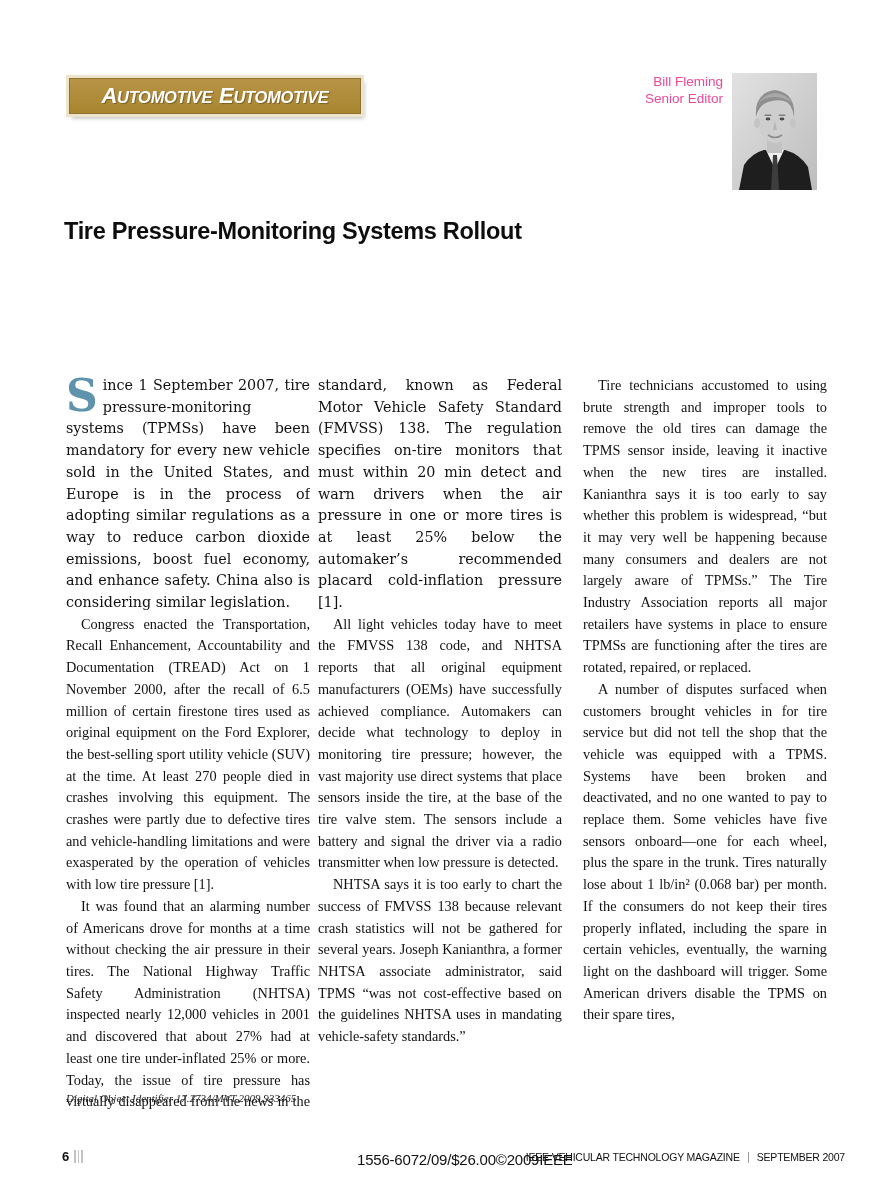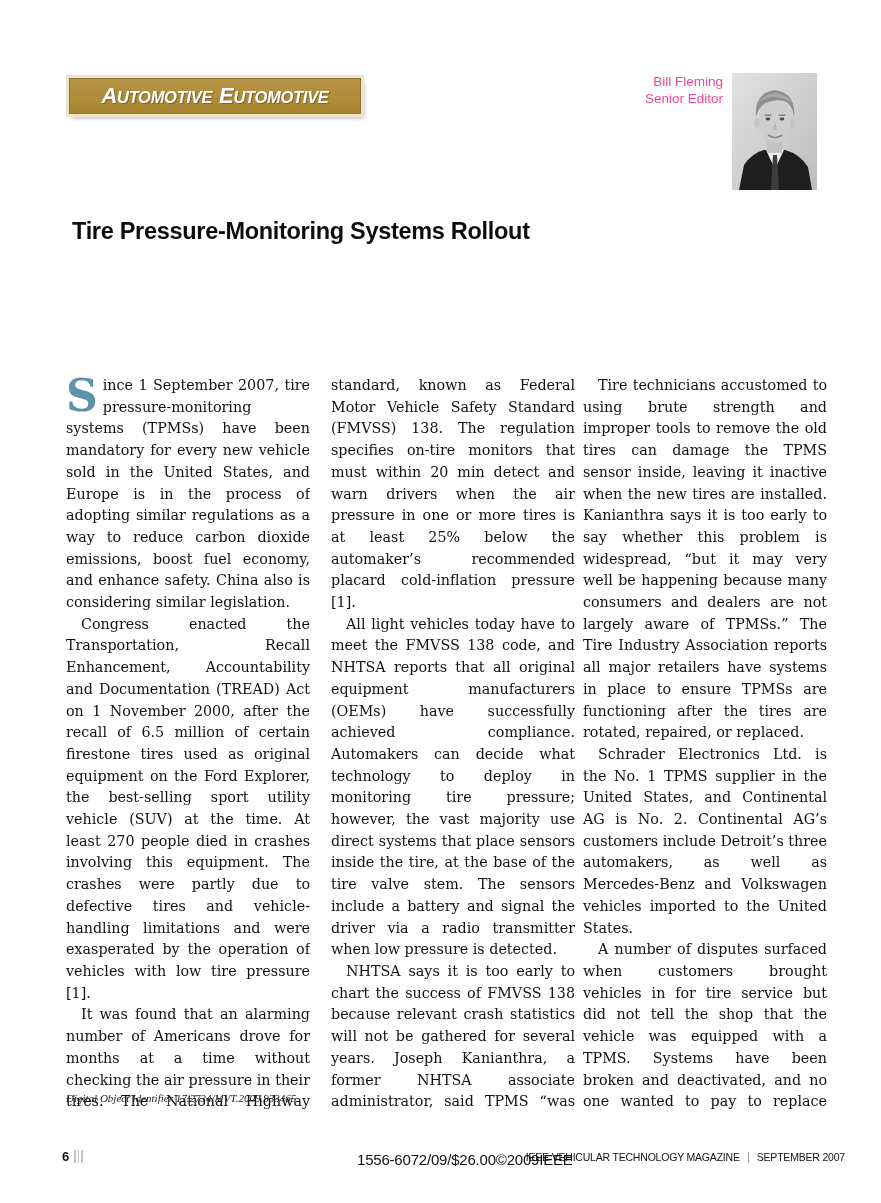--- a/index.html
+++ b/index.html
@@ -34,37 +34,37 @@
     position:absolute;top:73px;right:158px;text-align:right;
     font-size:13.5px;line-height:17px;color:#ec4899;
   }
   .editor-role{}
   .editor-photo{
     position:absolute;left:732px;top:73px;width:85px;height:117px;
     display:block;
   }
   
   .article-title{
-    position:absolute;left:72px;top:218px;width:700px;
+    position:absolute;left:64px;top:218px;width:700px;
     font-size:23.5px;font-weight:bold;color:#0d0d0d;
     letter-spacing:-0.3px;
     font-family:"Liberation Sans",sans-serif;
   }
   
   .col{
     position:absolute;top:375px;width:244px;height:742px;
     font-family:"DejaVu Serif","Liberation Serif",serif;
     font-size:14.3px;line-height:21.7px;color:#111;
     text-align:justify;overflow:hidden;
   }
   .col1{left:66px;}
-  .col2{left:331px;}
+  .col2{left:318px;}
   .col3{left:583px;}
   .col p{margin:0;}
-  .col p.ind{text-indent:15px;}
+  .col p.ind{text-indent:15px;font-family:Liberation Serif, serif;}
   .dropcap{
     float:left;
     font-size:44px;line-height:36px;
     font-weight:bold;color:#5e93ab;
     margin:3px 5px 0 0;
     font-family:"DejaVu Serif",serif;
   }
   
   .doi{
     position:absolute;left:66px;top:1092px;width:280px;
@@ -151,21 +151,20 @@
 
   <div class="col col2">
     <p>standard, known as Federal Motor Vehicle Safety Standard (FMVSS) 138. The regulation specifies on-tire monitors that must within 20 min detect and warn drivers when the air pressure in one or more tires is at least 25% below the automaker’s recommended placard cold-inflation pressure [1].</p>
     <p class="ind">All light vehicles today have to meet the FMVSS 138 code, and NHTSA reports that all original equipment manufacturers (OEMs) have successfully achieved compliance. Automakers can decide what technology to deploy in monitoring tire pressure; however, the vast majority use direct systems that place sensors inside the tire, at the base of the tire valve stem. The sensors include a battery and signal the driver via a radio transmitter when low pressure is detected.</p>
     <p class="ind">NHTSA says it is too early to chart the success of FMVSS 138 because relevant crash statistics will not be gathered for several years. Joseph Kanianthra, a former NHTSA associate administrator, said TPMS “was not cost-effective based on the guidelines NHTSA uses in mandating vehicle-safety standards.”</p>
 
   </div>
 
   <div class="col col3">
     <p class="ind">Tire technicians accustomed to using brute strength and improper tools to remove the old tires can damage the TPMS sensor inside, leaving it inactive when the new tires are installed. Kanianthra says it is too early to say whether this problem is widespread, “but it may very well be happening because many consumers and dealers are not largely aware of TPMSs.” The Tire Industry Association reports all major retailers have systems in place to ensure TPMSs are functioning after the tires are rotated, repaired, or replaced.</p>
-    <p class="ind">Schrader Electronics Ltd. is the No. 1 TPMS supplier in the United States, and Continental AG is No. 2. Continental AG’s customers include Detroit’s three automakers, as well as Mercedes-Benz and Volkswagen vehicles imported to the United States.</p>
     <p class="ind">A number of disputes surfaced when customers brought vehicles in for tire service but did not tell the shop that the vehicle was equipped with a TPMS. Systems have been broken and deactivated, and no one wanted to pay to replace them. Some vehicles have five sensors onboard—one for each wheel, plus the spare in the trunk. Tires naturally lose about 1 lb/in² (0.068 bar) per month. If the consumers do not keep their tires properly inflated, including the spare in certain vehicles, eventually, the warning light on the dashboard will trigger. Some American drivers disable the TPMS on their spare tires,</p>
   </div>
 
   <div class="doi">Digital Object Identifier 17.2734/MVT.2009.933465</div>
 
   <div class="footer-left">
     <span class="footer-pagenum">6</span>
     <span class="footer-bars">
         <i></i>
         <i></i>

